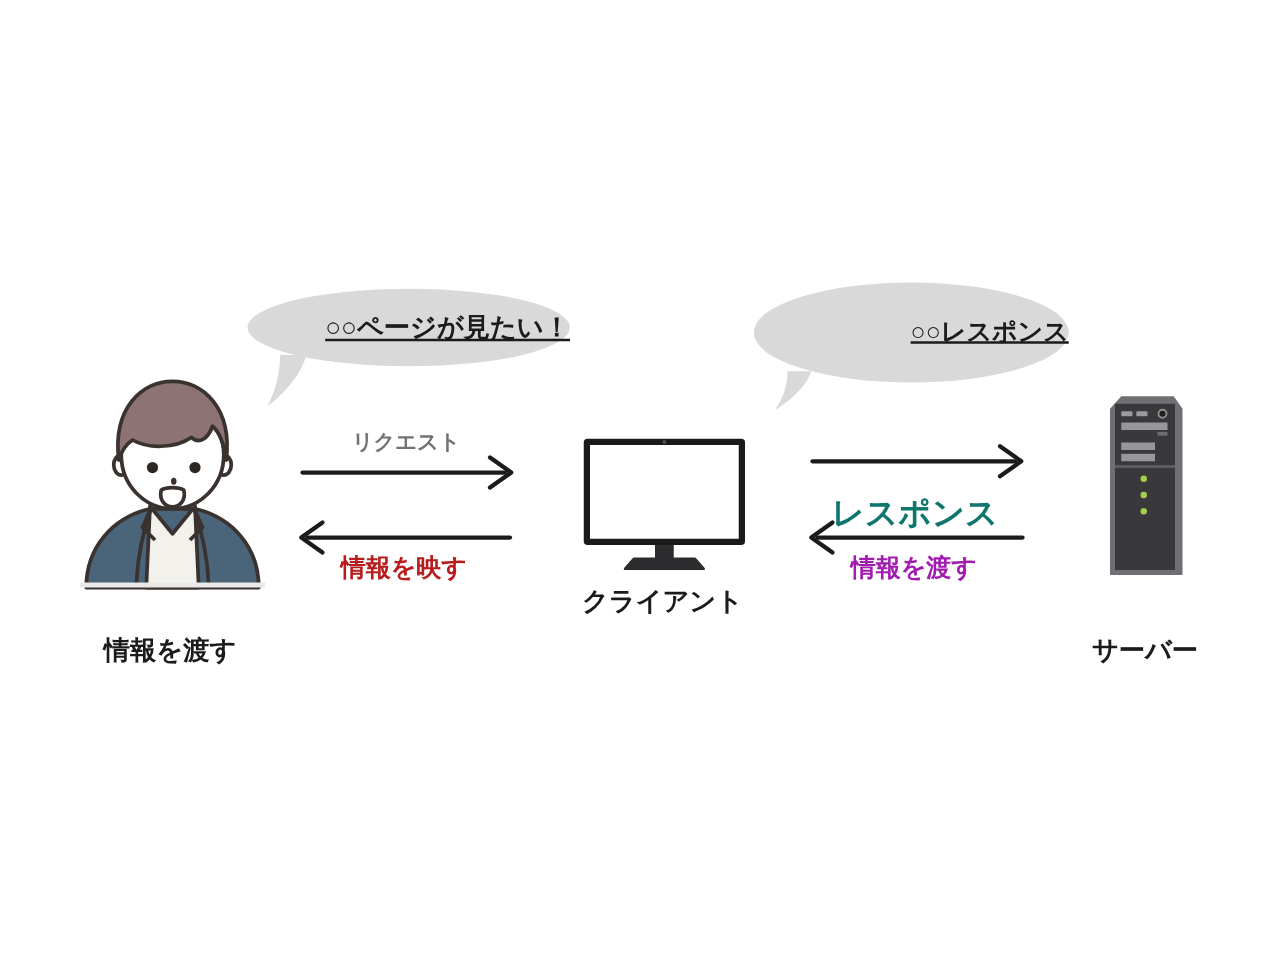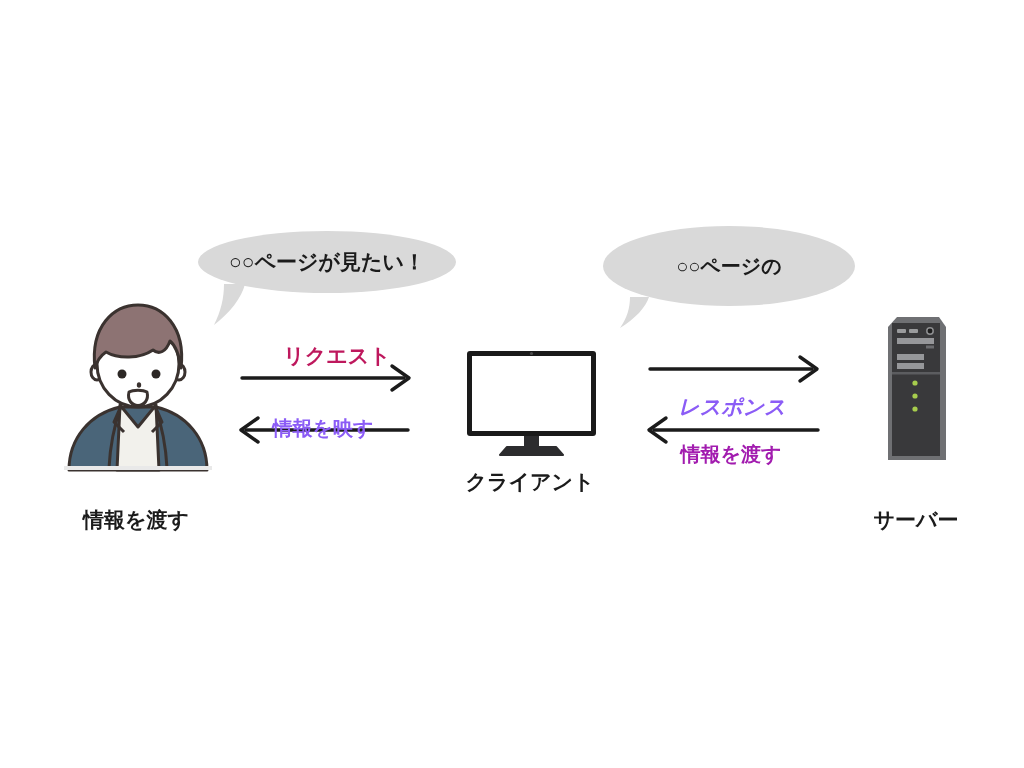--- a/index.html
+++ b/index.html
@@ -6,36 +6,36 @@
   .canvas{
     position:relative;width:1024px;height:768px;background:#ffffff;overflow:hidden;
     font-family:"Liberation Sans","DejaVu Sans",sans-serif;color:#1b1b1b;
   }
   .abs{position:absolute;}
   svg{display:block;overflow:visible;}
 
   
   .bubble{
     position:absolute;background:#d9d9d9;border-radius:50%;
-    display:flex;flex-direction:column;align-items:center;justify-content:center;
-    font-weight:700;text-align:center;
+    display:flex;flex-direction:column;align-items:flex-end;justify-content:center;
+    font-weight:700;text-align:center;text-decoration:underline;
   }
   .bubble-user{left:198px;top:231px;width:258px;height:62px;font-size:21px;}
   .bubble-client{left:603px;top:226px;width:252px;height:80px;font-size:20px;line-height:28px;}
   .tail{position:absolute;}
   .tail-user{left:212px;top:284px;}
   .tail-client{left:618px;top:297px;}
 
   
   .flow-label{
     position:absolute;font-weight:700;white-space:nowrap;transform:translateX(-50%);
   }
-  .lbl-request{left:325px;top:342px;font-size:21px;color:#be185d;margin-left:12px;}
-  .lbl-display{left:323px;top:415px;font-size:20px;color:#8b5cf6;}
-  .lbl-response{left:732px;top:393px;font-size:21px;color:#8b5cf6;font-style:italic;}
+  .lbl-request{left:325px;top:342px;font-size:17px;color:#737373;}
+  .lbl-display{left:323px;top:441px;font-size:20px;color:#b91c1c;}
+  .lbl-response{left:732px;top:393px;font-size:26px;color:#0f766e;}
   .lbl-pass{left:731px;top:441px;font-size:20px;color:#a21caf;}
 
   
   .entity-label{
     position:absolute;font-weight:700;white-space:nowrap;transform:translateX(-50%);
     font-size:21px;color:#1b1b1b;text-align:center;
   }
   .lbl-user{left:136px;top:506px;}
   .lbl-server{left:916px;top:506px;}
   .lbl-client{left:530px;top:468px;line-height:28px;text-align:center;}
@@ -67,21 +67,21 @@
   </svg>
 
   <div class="bubble bubble-user">
     <span>○○ページが見たい！</span>
   </div>
   <svg class="tail tail-user" width="44" height="42" viewBox="0 0 44 42">
     <path d="M12,0 C12,14 9,27 2,41 C18,29 30,13 33,0 Z" fill="#d9d9d9"></path>
   </svg>
 
   <div class="bubble bubble-client">
-    <span>○○ページの</span>
+    <span>○○レスポンス</span>
   </div>
   <svg class="tail tail-client" width="42" height="32" viewBox="0 0 42 32">
     <path d="M12,0 C12,11 9,21 2,31 C17,22 28,10 31,0 Z" fill="#d9d9d9"></path>
   </svg>
 
   <svg class="abs" style="left:64px;top:300px" width="148" height="170" viewBox="0 0 148 170">
     <g stroke="#3a322f" stroke-width="3" stroke-linejoin="round">
       <rect x="63" y="96" width="22" height="18" fill="#ffffff"></rect>
       <path d="M5,170 C5,138 26,114 56,107 L92,107 C122,114 143,138 143,170 Z" fill="#4a6579"></path>
       <path d="M56,105 L74,127 L92,105 L95,170 L53,170 Z" fill="#f2f1ec"></path>

